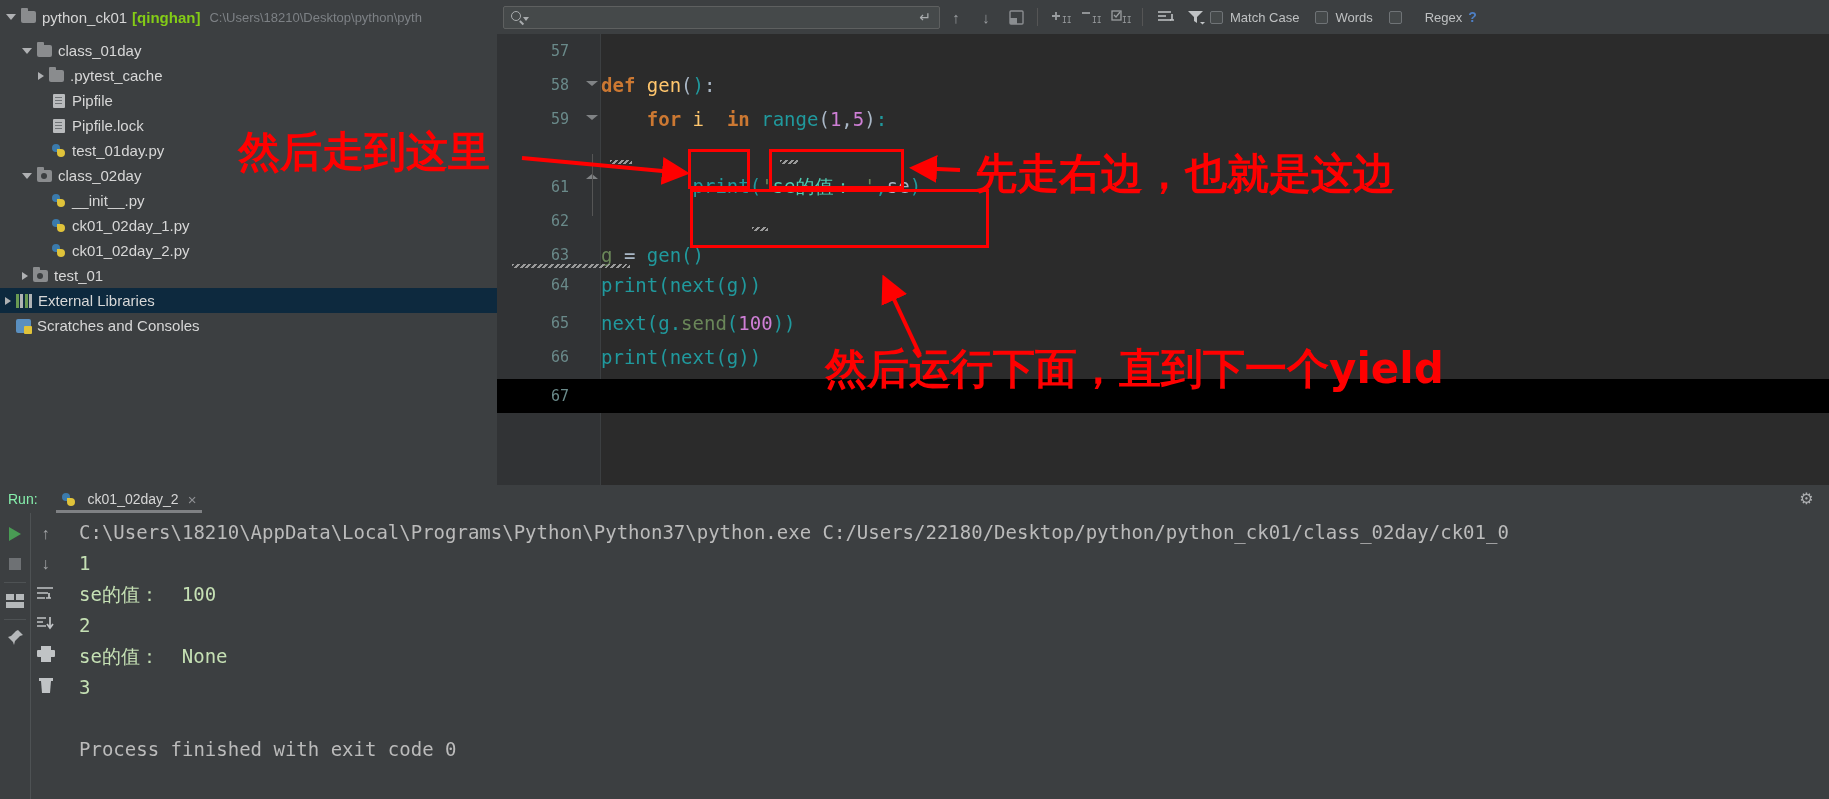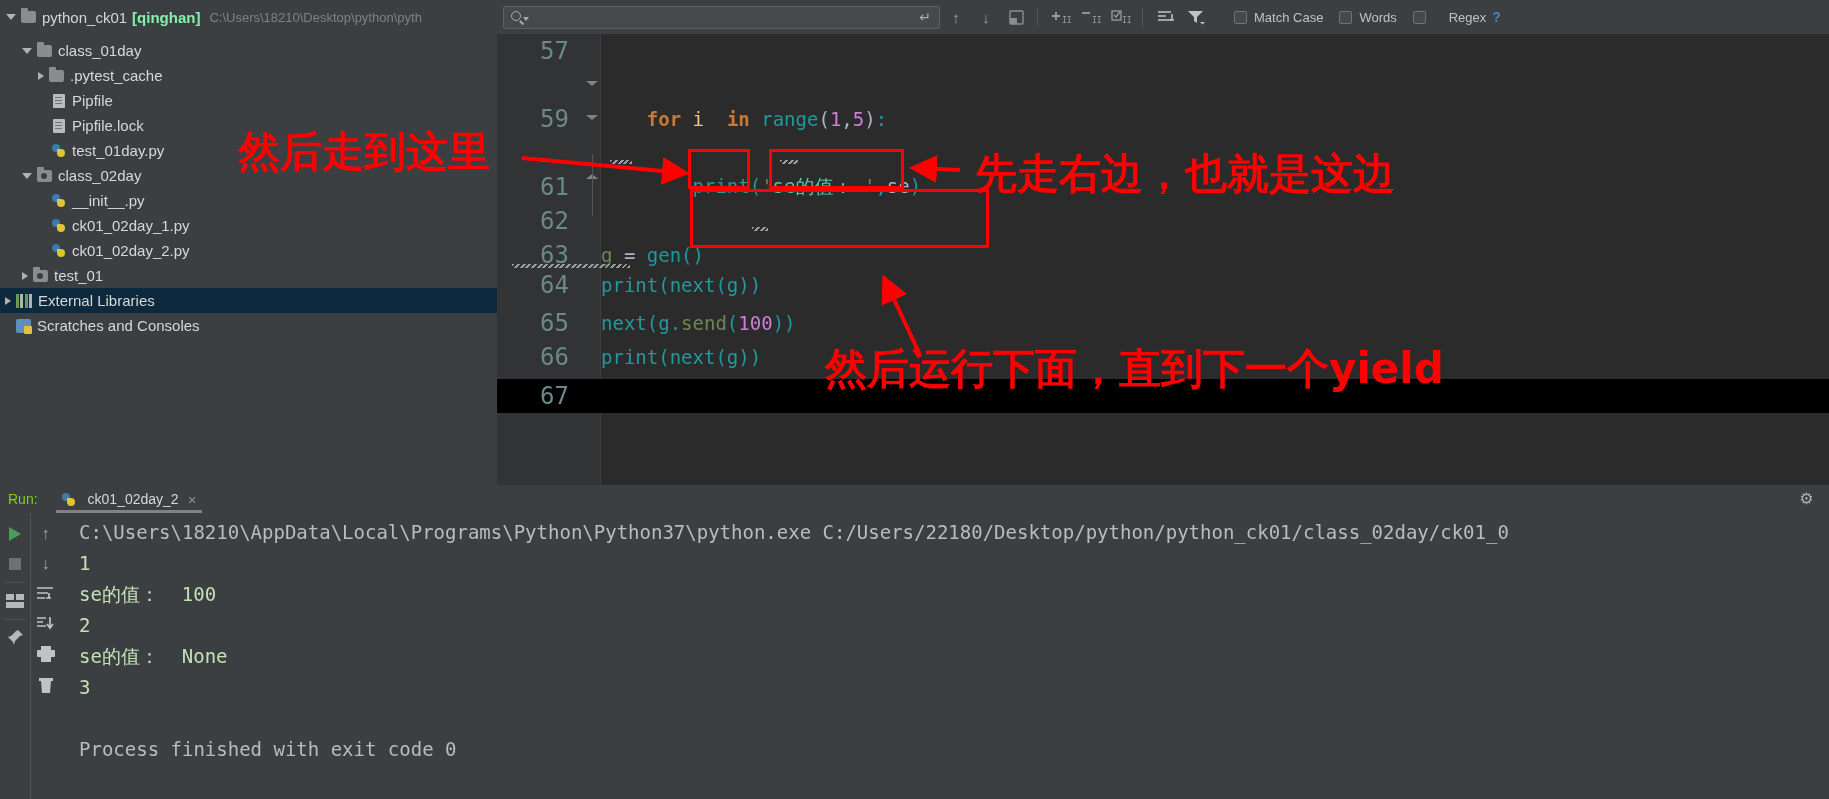--- a/index.html
+++ b/index.html
@@ -35,21 +35,21 @@
   }
   .folder-ic:before {
     content: ""; position: absolute; left: 0; top: -3px; width: 7px; height: 4px;
     background: #8a8c8e; border-radius: 1px 1px 0 0;
   }
   .folder-ic.mod:after {
     content: ""; position: absolute; left: 4px; top: 3px; width: 6px; height: 6px;
     border-radius: 50%; background: #3c3f41;
   }
   .proj-name { color: #d6d6d6; font-size: 15px; }
-  .proj-tag { color: #86efac; font-size: 15px; font-weight: bold; margin-left: 5px; }
+  .proj-tag { color: #84cc16; font-size: 15px; font-weight: bold; margin-left: 5px; }
   .proj-path { color: #7d8185; font-size: 13px; margin-left: 9px; }
 
   .search-wrap {
     margin-left: 6px; position: relative;
     width: 437px; height: 23px; background: #45494a;
     border: 1px solid #5e6060; border-radius: 2px; display: flex; align-items: center;
   }
   .search-input {
     background: transparent; border: none; outline: none;
     color: #bbbbbb; font-size: 13px; font-family: "Liberation Sans", sans-serif;
@@ -145,21 +145,21 @@
   .ed-fold {
     position: absolute; left: 82px; top: 0; width: 22px; height: 451px; background: #313335;
     border-right: 1px solid #3c3f41;
   }
   .crow {
     position: absolute; left: 0; height: 34px; width: 1332px;
     display: flex; align-items: center;
   }
   .crow.cur { background: #000000; }
   .lnum {
-    width: 72px; text-align: right; color: #6a8a8a; font-size: 24px;
+    width: 72px; text-align: right; color: #6a8a8a; font-size: 15px;
     font-family: "DejaVu Sans Mono", monospace; flex: none;
   }
   .ccode {
     margin-left: 32px; font-family: "DejaVu Sans Mono", monospace; font-size: 19px;
     white-space: pre; color: #a9b7c6;
   }
   .kw { color: #cc7832; font-weight: bold; }
   .fn { color: #ffc66d; }
   .str { color: #6a8759; }
   .var { color: #a9b7c6; }
@@ -185,21 +185,21 @@
 
   
   .runpanel {
     position: absolute; left: 0; top: 485px; width: 1829px; height: 314px;
     background: #3c3f41;
   }
   .run-tabrow {
     position: absolute; left: 0; top: 0; width: 1829px; height: 28px;
     display: flex; align-items: center;
   }
-  .run-lbl { color: #84cc16; font-size: 14px; margin-left: 8px; }
+  .run-lbl { color: #86efac; font-size: 14px; margin-left: 8px; }
   .run-tab {
     margin-left: 18px; display: flex; align-items: center; height: 28px;
     position: relative; padding: 0 6px;
   }
   .run-tab .tabname { color: #d6d6d6; font-size: 14px; margin-left: 6px; }
   .run-tab .tabx { color: #8f9194; font-size: 15px; margin-left: 9px; }
   .run-tab .underline {
     position: absolute; left: 0; bottom: 0; width: 100%; height: 3px; background: #7f8184;
   }
   .gear {
@@ -302,21 +302,21 @@
           <path d="M15 5v6M13 11h4" stroke="#c0c3c5" stroke-width="1.6"></path>
         </svg>
     </div>
     <div class="tb-ic">
       <svg width="19" height="17" viewBox="0 0 19 17">
           <path d="M1 2h15l-6 6v6l-3-2V8z" fill="#c0c3c5"></path>
           <path d="M13 13l2.5 2.5L18 13z" fill="#c0c3c5"></path>
         </svg>
     </div>
 
-    <div style="display:flex;align-items:center;margin-left:24px;justify-content:center;">
+    <div style="display:flex;align-items:center;justify-content:center;">
       <span class="cbx"></span>
       <span class="cbx-lbl">Match Case</span>
     </div>
     <div style="display:flex;align-items:center;">
       <span class="cbx"></span>
       <span class="cbx-lbl">Words</span>
     </div>
     <div style="display:flex;align-items:center;gap:16px;">
       <span class="cbx"></span>
       <span class="cbx-lbl" style="margin-right:4px">Regex</span>
@@ -402,20 +402,24 @@
 
   <div class="editor">
     <div class="ed-gutter"></div>
     <div class="ed-fold"></div>
 
     <div class="crow" style="top:0px">
       <span class="lnum">57</span>
       <span class="ccode"></span>
       </div>
 
+    <div class="crow" style="top:34px">
+      <span class="lnum">58</span>
+      <span class="ccode"><span class="kw">def</span> <span class="fn">gen</span>(<span class="cy">)</span>:</span>
+      </div>
 
     <div class="crow" style="top:68px">
       <span class="lnum">59</span>
       <span class="ccode">    <span class="kw">for</span> <span class="fn">i</span>  <span class="kw">in</span> <span class="cy">range</span>(<span class="pink">1</span>,<span class="pink">5</span>)<span class="cy">:</span></span>
       </div>
 
 
     <div class="crow" style="top:136px">
       <span class="lnum">61</span>
       <span class="ccode">        <span class="cy">print(</span><span class="str">'</span><span class="teal">se的值： </span><span class="str">'</span><span class="cy">,</span><span class="var">se</span><span class="cy">)</span></span>

